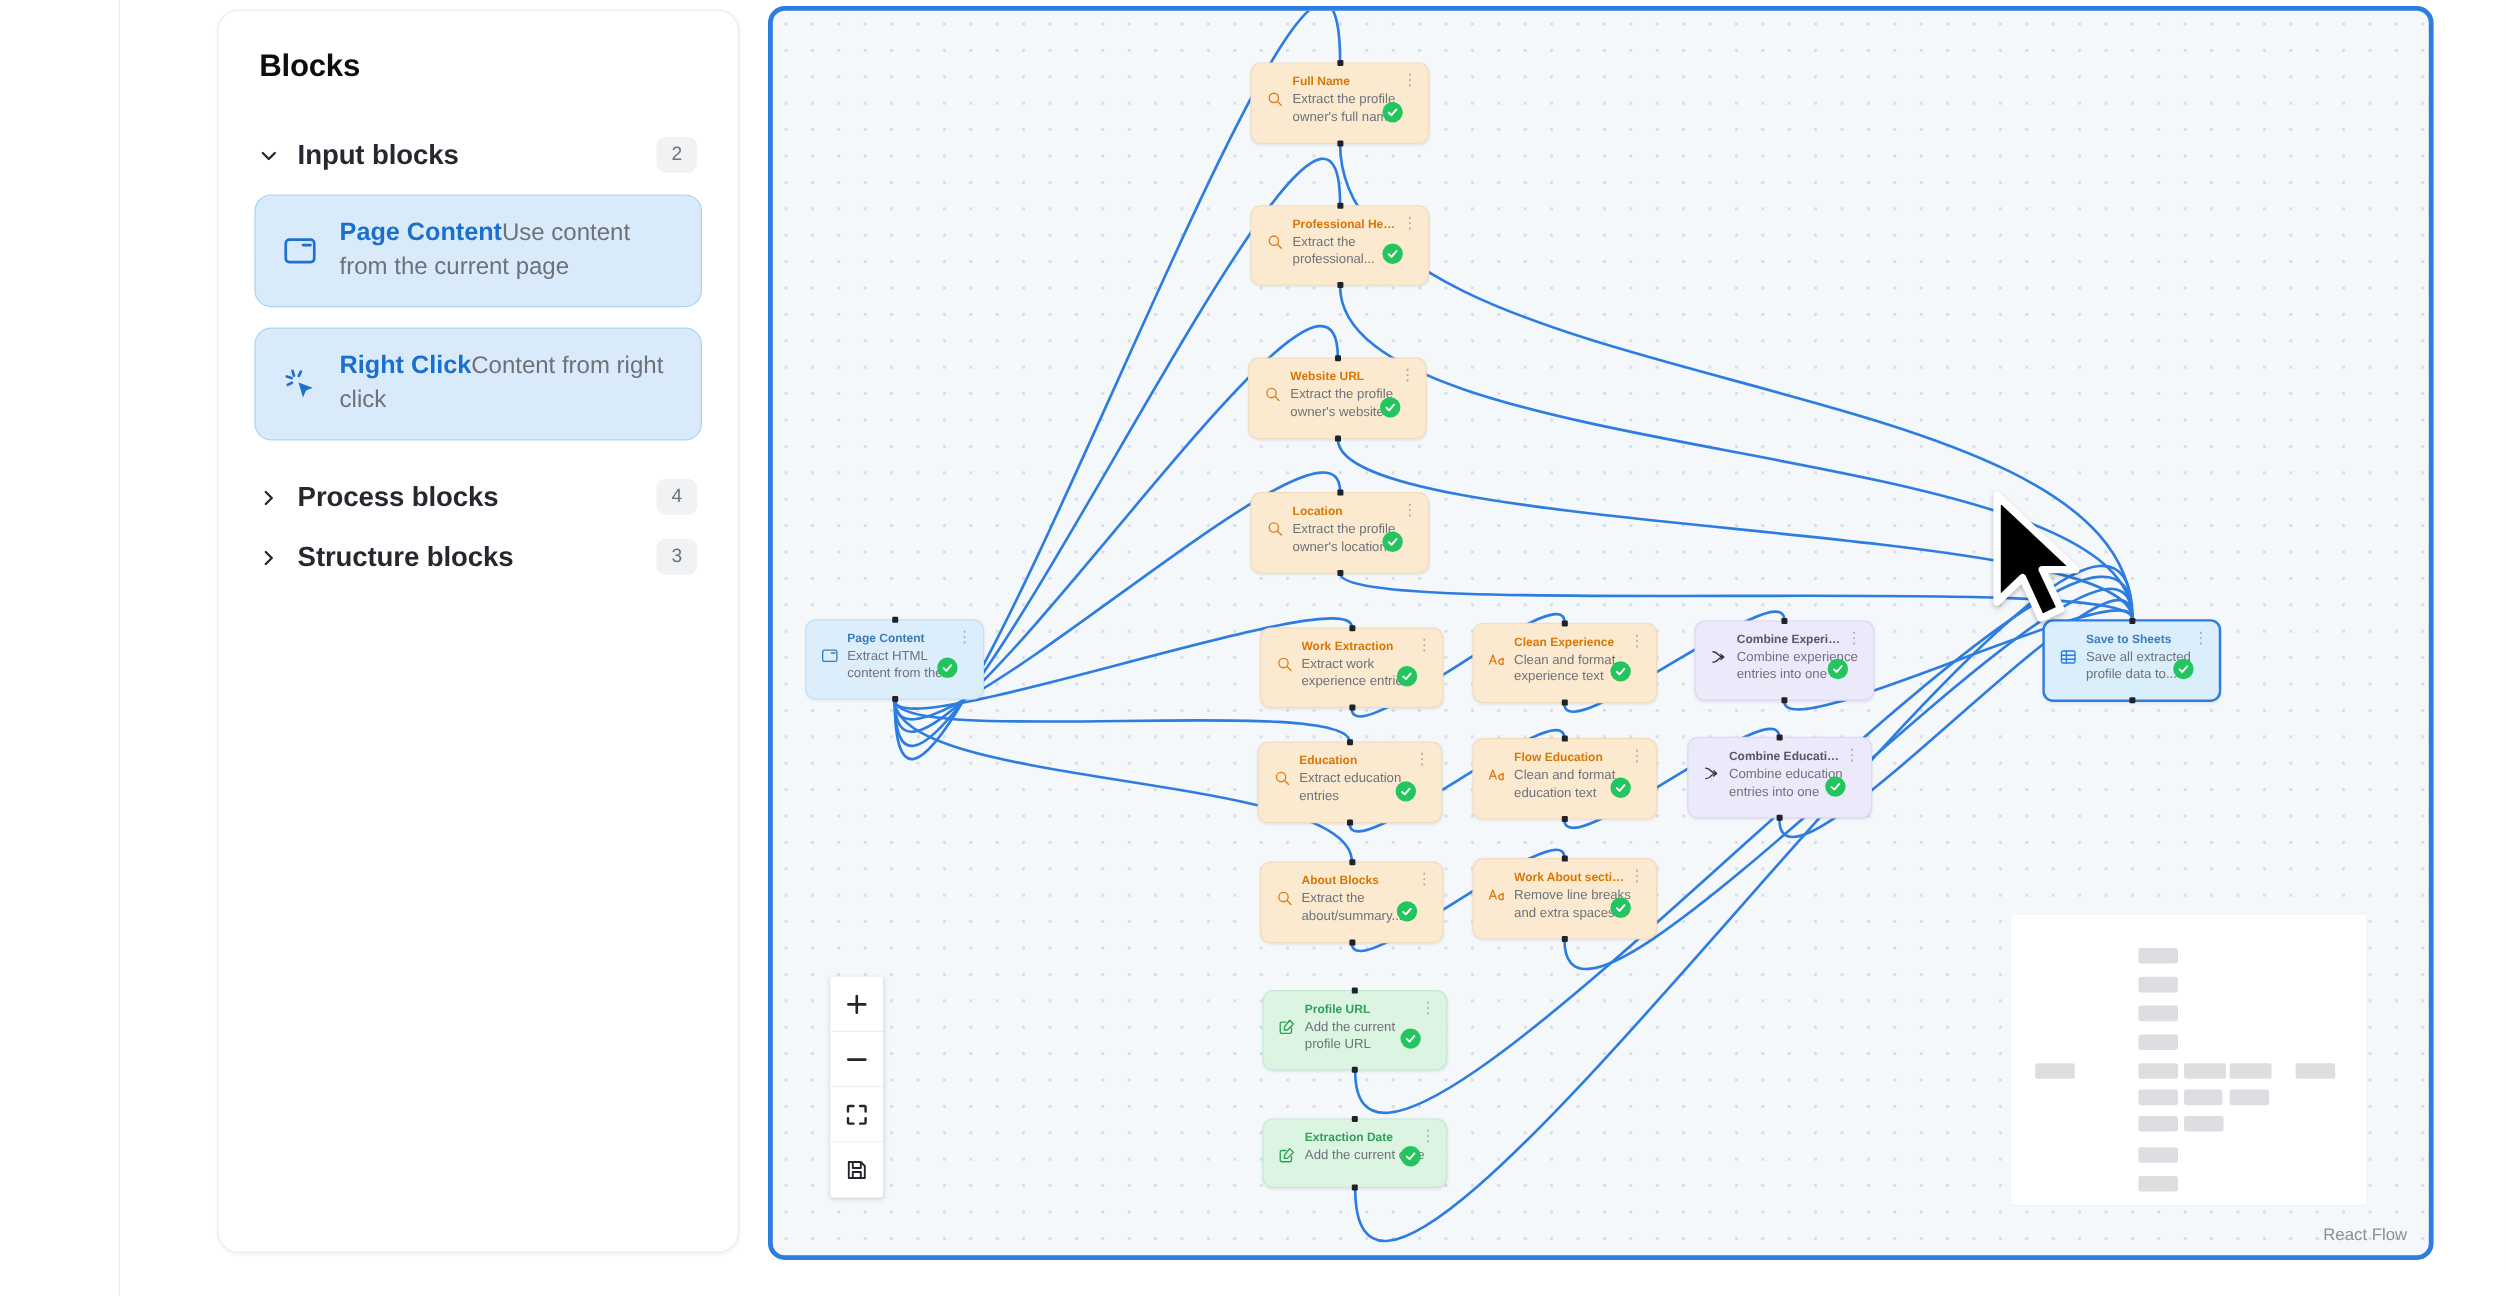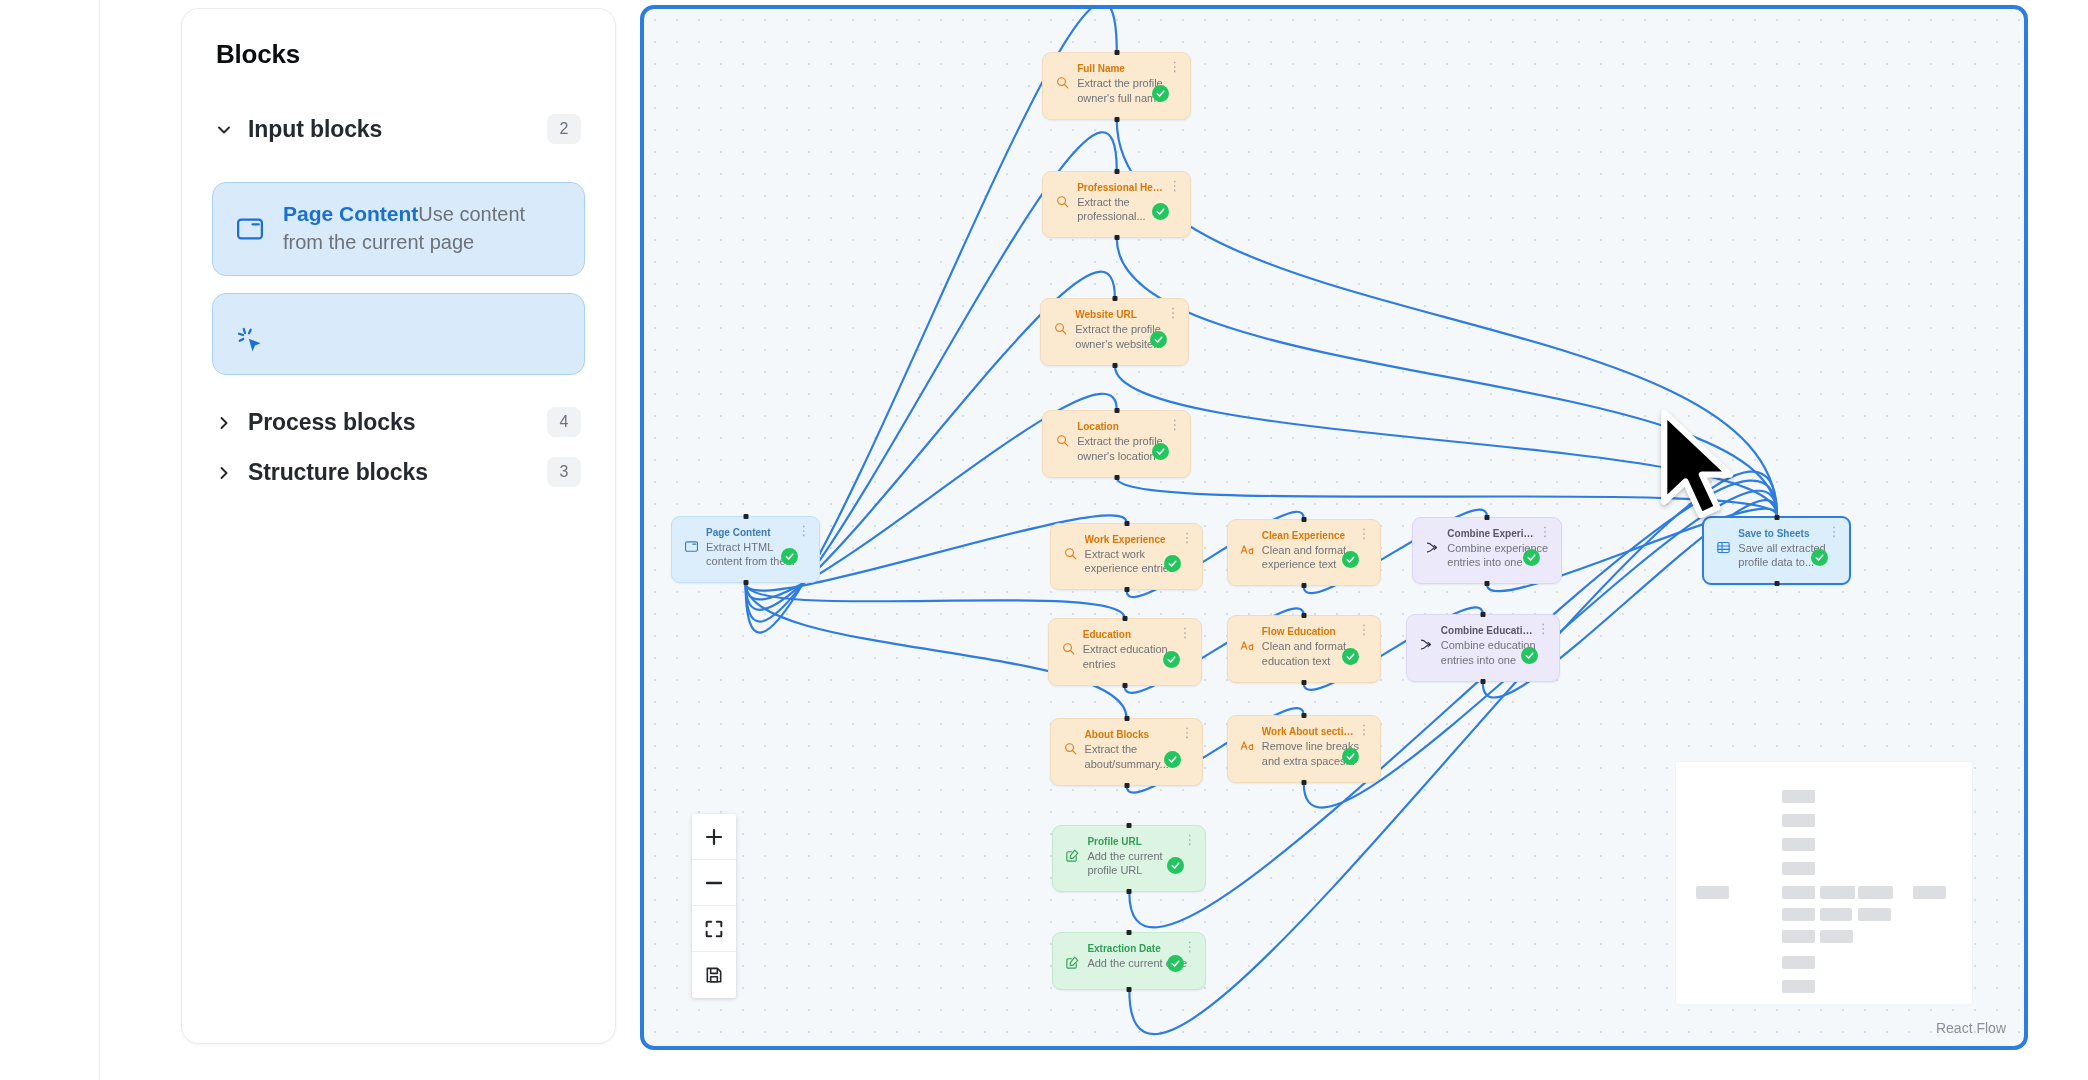--- a/index.html
+++ b/index.html
@@ -78,21 +78,21 @@
     background: #f1f2f4;
     border-radius: 8px;
     color: #6b7280;
     font-size: 16px;
     display: flex;
     align-items: center;
     justify-content: center;
     padding: 0 10px;
   }
 
-  .block-list { margin: 28px 0 22px 0; }
+  .block-list { margin: 8px 0 22px 0; }
   .block-card {
     display: flex;
     align-items: flex-start;
     gap: 18px;
     background: #d9ebfb;
     border: 1px solid #a9d3f4;
     border-radius: 14px;
     padding: 17px 20px 19px 22px;
     margin-bottom: 17px;
     cursor: grab;
@@ -297,20 +297,21 @@
               </span>
               <span class="block-text"><span class="block-name">Page Content</span><span class="block-desc">Use content from the current page</span></span>
             </div>
             <div class="block-card">
               <span class="block-icon">
                 <svg viewBox="0 0 24 24" width="30" height="30" fill="none" stroke="#1d6fd0" stroke-width="1.8" stroke-linecap="round" stroke-linejoin="round">
                   <path d="M11 11 L20.5 14.5 L16 16.4 L14 21 Z" fill="currentColor" stroke="none"></path>
                   <path d="M7 3.2 L8 6.4M3.2 7 L6.4 8M3.8 12.6 L6.6 11.2M12.6 3.8 L11.2 6.6"></path>
                 </svg>
               </span>
+              <span class="block-text"><span class="block-name">Right Click</span><span class="block-desc">Content from right click</span></span>
             </div>
           </div>
           <div class="section-header">
             <span class="chev">
               <svg viewBox="0 0 24 24" width="20" height="20" fill="none" stroke="#24292f" stroke-width="2.3" stroke-linecap="round" stroke-linejoin="round">
                 <path d="M9 6l6 6-6 6"></path>
               </svg>
             </span>
             <span class="section-label">Process blocks</span>
             <span class="count-badge">4</span>
@@ -429,21 +430,21 @@
             <span class="handle bottom"></span>
           </div>
           <div class="node amber" style="left: 29.3919%; top: 49.5192%; width: 11.1486%; min-height: 6.53846%;">
             <span class="handle top"></span>
             <span class="n-icon"><svg viewBox="0 0 24 24" width="15" height="15" fill="none" stroke="currentColor" stroke-width="1.8" stroke-linecap="round" stroke-linejoin="round">
                 <circle cx="10.5" cy="10.5" r="6.2"></circle>
                 <path d="M15.2 15.2 L20.5 20.5"></path>
               </svg></span>
             <span class="n-body">
               <span class="n-menu">⋮</span>
-              <div class="n-title">Work Experience</div>
+              <div class="n-title">Work Extraction</div>
               <div class="n-desc">Extract work experience entries</div>
               <span class="n-check">
                 <svg viewBox="0 0 24 24" width="11" height="11" fill="none" stroke="#ffffff" stroke-width="3.4" stroke-linecap="round" stroke-linejoin="round">
                   <path d="M5 12.6 L10 17.4 L19 7"></path>
                 </svg>
               </span>
             </span>
             <span class="handle bottom"></span>
           </div>
           <div class="node amber" style="left: 29.2568%; top: 58.75%; width: 11.1486%; min-height: 6.53846%;">

